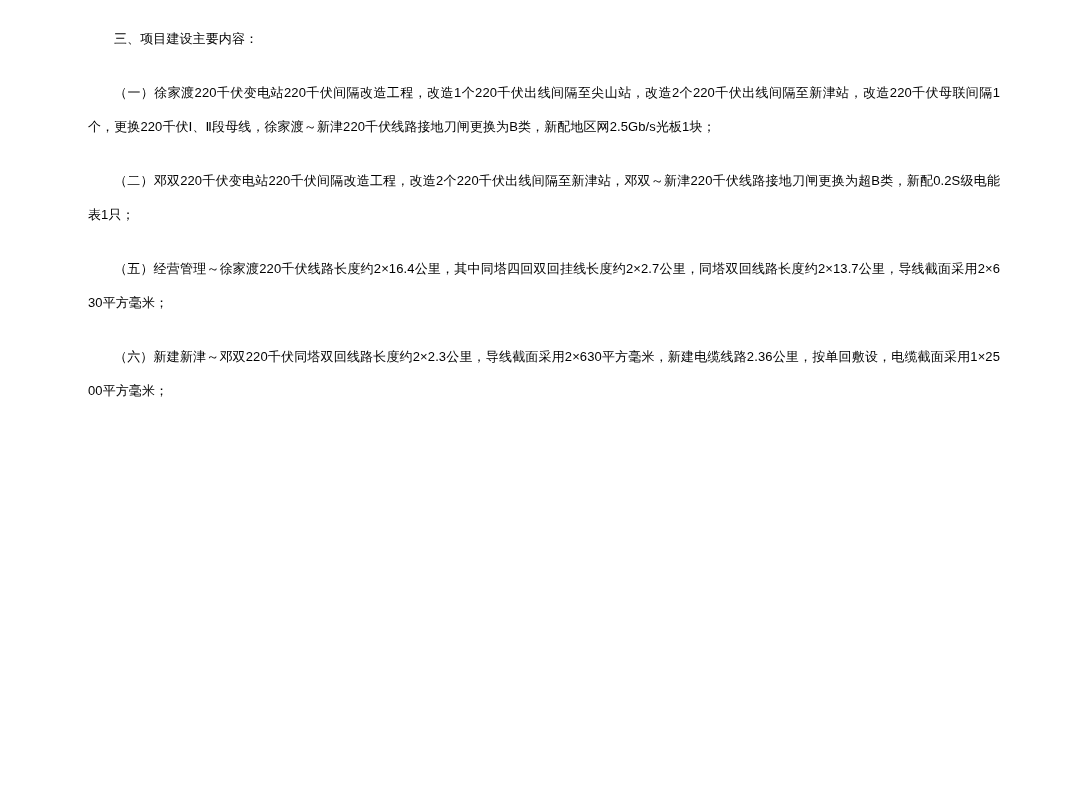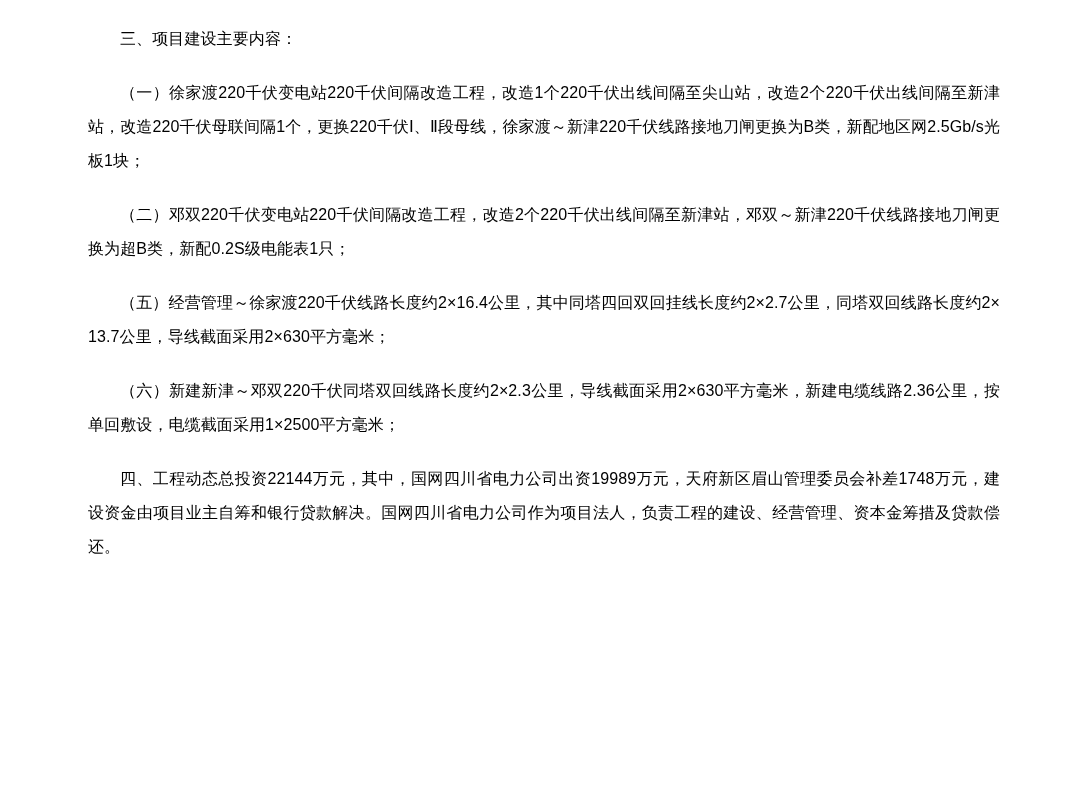--- a/index.html
+++ b/index.html
@@ -21,21 +21,21 @@
     padding: 0;
     box-sizing: border-box;
   }
   .doc-body {
     position: absolute;
     left: 88px;
     top: 22px;
     width: 912px;
   }
   .para {
-    font-size: 16px;
+    font-size: 13px;
     line-height: 34px;
     text-align: justify;
     text-justify: inter-ideograph;
     margin: 0 0 20px 0;
     letter-spacing: 0.1px;
     word-break: break-all;
   }
   .para.indent {
     text-indent: 2em;
   }
@@ -58,16 +58,15 @@
 
     <p class="para indent">（二）邓双220千伏变电站220千伏间隔改造工程，改造2个220千伏出线间隔至新津站，邓双～新津220千伏线路接地刀闸更换为超B类，新配0.2S级电能表1只；</p>
 
 
 
     <p class="para indent">（五）经营管理～徐家渡220千伏线路长度约2×16.4公里，其中同塔四回双回挂线长度约2×2.7公里，同塔双回线路长度约2×13.7公里，导线截面采用2×630平方毫米；</p>
 
     <p class="para indent">（六）新建新津～邓双220千伏同塔双回线路长度约2×2.3公里，导线截面采用2×630平方毫米，新建电缆线路2.36公里，按单回敷设，电缆截面采用1×2500平方毫米；</p>
 
 
-    <p class="para indent">四、工程动态总投资22144万元，其中，国网四川省电力公司出资19989万元，天府新区眉山管理委员会补差1748万元，建设资金由项目业主自筹和银行贷款解决。国网四川省电力公司作为项目法人，负责工程的建设、经营管理、资本金筹措及贷款偿还。</p>
 
   </div>
 </div>
 
 </body></html>

